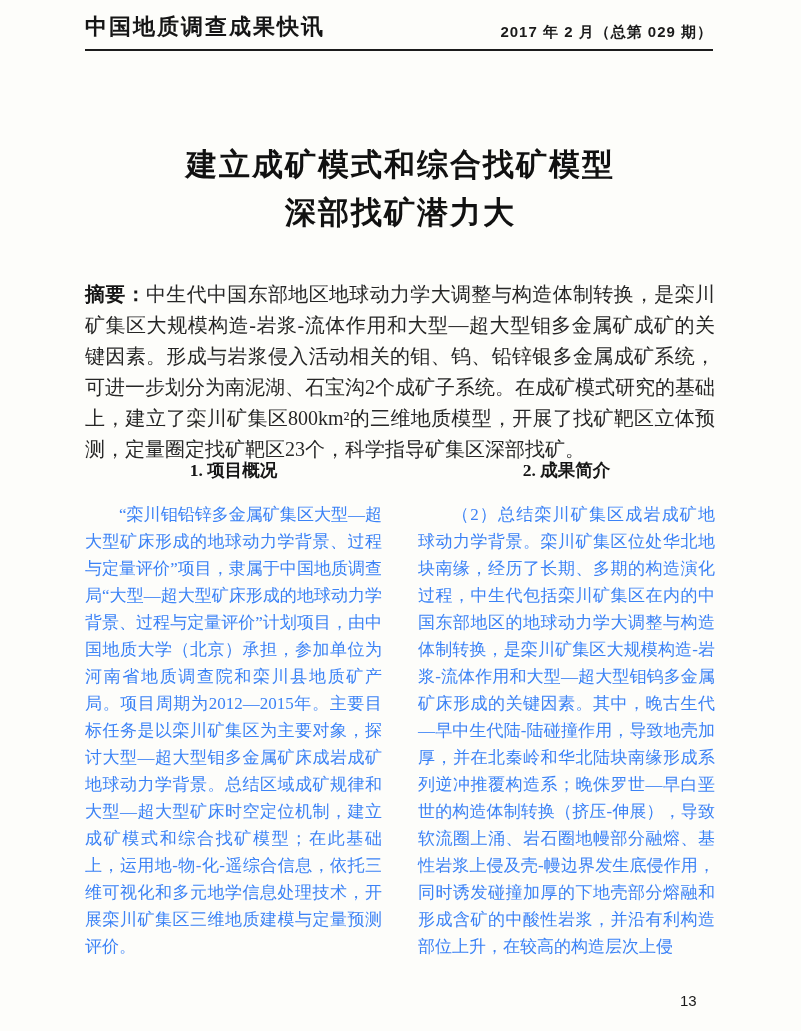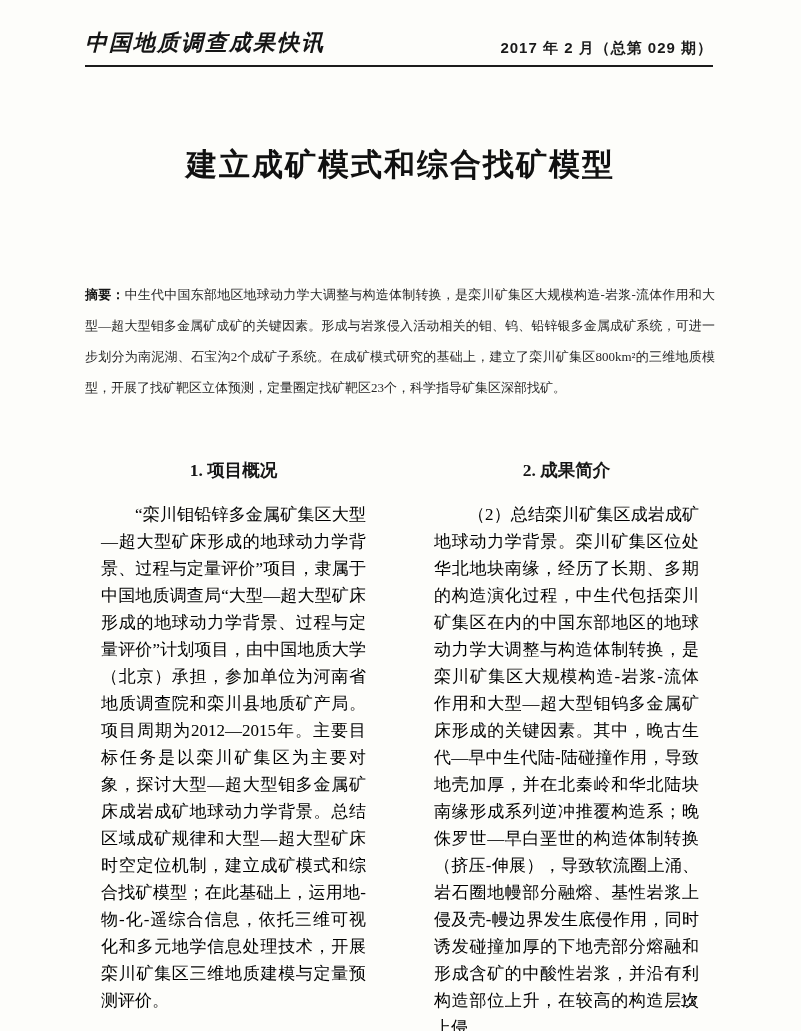--- a/index.html
+++ b/index.html
@@ -23,26 +23,24 @@
     width: 628px;
     display: flex;
     justify-content: space-between;
     align-items: flex-end;
     border-bottom: 2px solid #1c1c1c;
     padding-bottom: 7px;
   }
   .brand {
     font-family: "DejaVu Serif", serif;
     font-weight: bold;
-    font-style: italic;
     font-size: 22px;
     letter-spacing: 2px;
     color: #151515;
     white-space: nowrap;
-    margin-top: 16px;
   }
   .issue {
     font-family: "Liberation Sans", sans-serif;
     font-weight: bold;
     font-size: 15px;
     letter-spacing: 1px;
     color: #1a1a1a;
     white-space: nowrap;
   }
 
@@ -60,21 +58,21 @@
     letter-spacing: 2px;
     color: #111;
   }
 
   
   .abstract {
     position: absolute;
     top: 279px;
     left: 85px;
     width: 630px;
-    font-size: 13px;
+    font-size: 20px;
     line-height: 31px;
     text-align: justify;
     text-justify: inter-ideograph;
     color: #262626;
   }
   .abstract-label {
     font-family: "Liberation Sans", sans-serif;
     font-weight: bold;
     color: #161616;
   }
@@ -91,27 +89,27 @@
   .column { width: 306px; }
   .section-heading {
     text-align: center;
     font-weight: bold;
     font-size: 17.5px;
     color: #161616;
     margin: 0 0 19px 0;
     line-height: 24px;
   }
   .body-par {
-    margin: 16px;
+    margin: 0;
     font-size: 17px;
     line-height: 27px;
     text-align: justify;
     text-justify: inter-ideograph;
     text-indent: 2em;
-    color: #000000;
+    color: #3b82f6;
   }
 
   
   .page-number {
     position: absolute;
     top: 992px;
     left: 680px;
     font-family: "Liberation Sans", sans-serif;
     font-weight: normal;
     font-size: 15px;
@@ -123,20 +121,21 @@
 
 <div class="page">
 
   <div class="header">
     <span class="brand">中国地质调查成果快讯</span>
     <span class="issue">2017 年 2 月（总第 029 期）</span>
   </div>
 
   <div class="title-block">
     <div>建立成矿模式和综合找矿模型</div>
+    <div>深部找矿潜力大</div>
   </div>
 
   <div class="abstract">
     <span class="abstract-label">摘要：</span><span>中生代中国东部地区地球动力学大调整与构造体制转换，是栾川矿集区大规模构造-岩浆-流体作用和大型—超大型钼多金属矿成矿的关键因素。形成与岩浆侵入活动相关的钼、钨、铅锌银多金属成矿系统，可进一步划分为南泥湖、石宝沟2个成矿子系统。在成矿模式研究的基础上，建立了栾川矿集区800km²的三维地质模型，开展了找矿靶区立体预测，定量圈定找矿靶区23个，科学指导矿集区深部找矿。</span>
   </div>
 
   <div class="columns">
     <div class="column">
       <h2 class="section-heading">1. 项目概况</h2>
       <p class="body-par">“栾川钼铅锌多金属矿集区大型—超大型矿床形成的地球动力学背景、过程与定量评价”项目，隶属于中国地质调查局“大型—超大型矿床形成的地球动力学背景、过程与定量评价”计划项目，由中国地质大学（北京）承担，参加单位为河南省地质调查院和栾川县地质矿产局。项目周期为2012—2015年。主要目标任务是以栾川矿集区为主要对象，探讨大型—超大型钼多金属矿床成岩成矿地球动力学背景。总结区域成矿规律和大型—超大型矿床时空定位机制，建立成矿模式和综合找矿模型；在此基础上，运用地-物-化-遥综合信息，依托三维可视化和多元地学信息处理技术，开展栾川矿集区三维地质建模与定量预测评价。</p>

